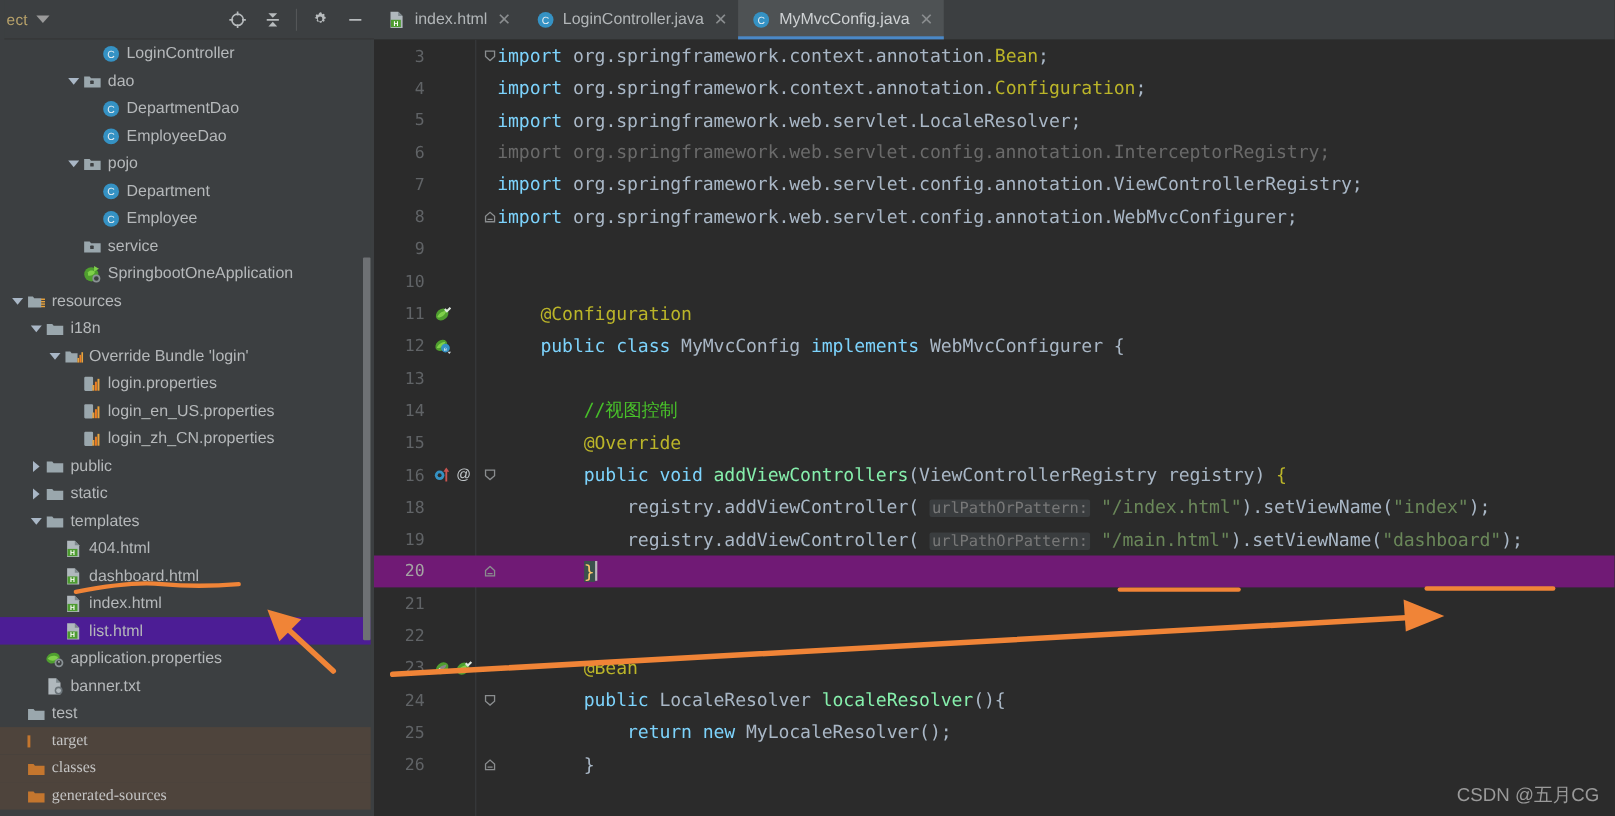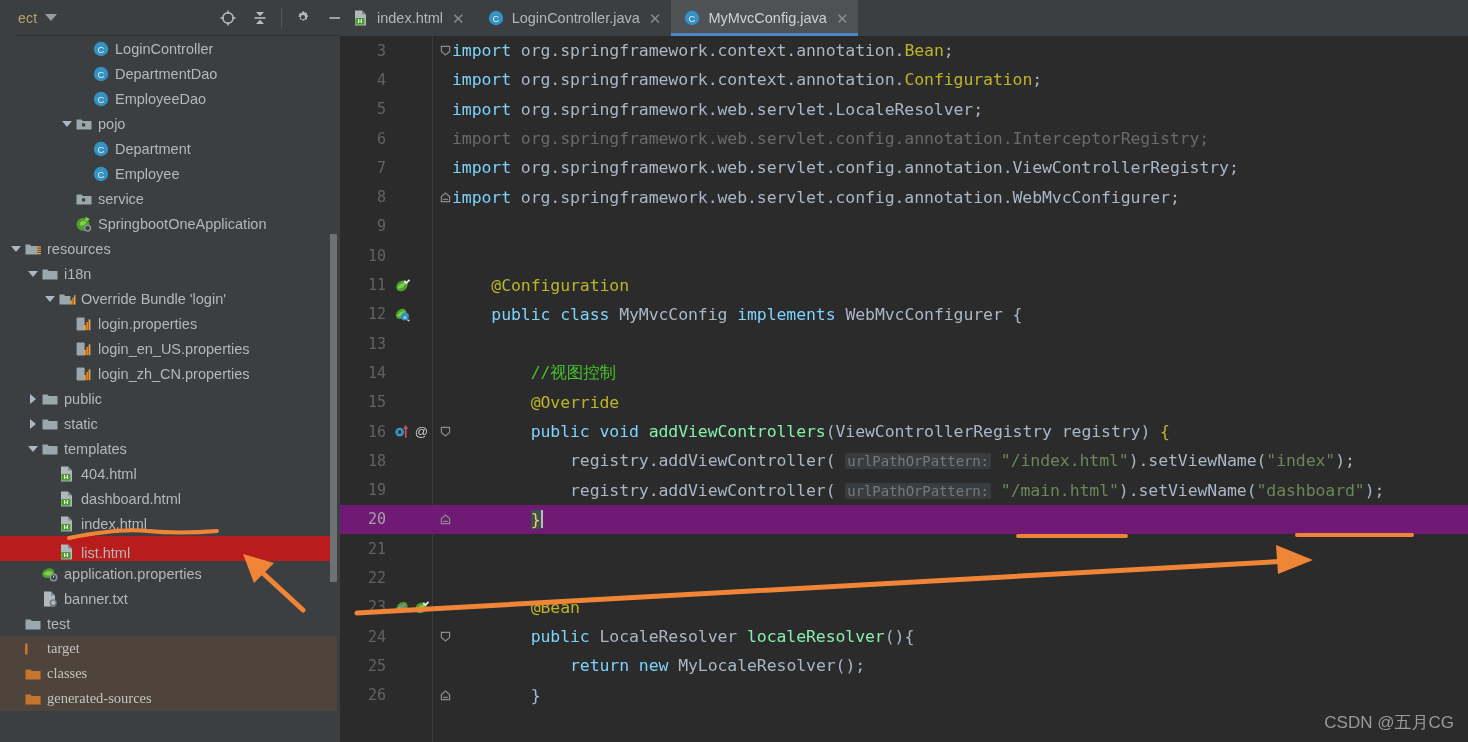--- a/index.html
+++ b/index.html
@@ -6,21 +6,21 @@
   html, body {
     width: 1468px; height: 742px;
     background: #3c3f41;
     font-family: "Liberation Sans", sans-serif;
     overflow: hidden;
   }
   #app { position: relative; width: 1468px; height: 742px; }
 
   
   #toolbar {
-    position: absolute; left: 16px; top: 0; width: 340px; height: 36px;
+    position: absolute; left: 4px; top: 0; width: 340px; height: 36px;
     background: #3c3f41; display: flex; align-items: center;
     border-bottom: 1px solid #323232;
   }
   #project-label {
     color: #b8a26a; font-size: 14px; padding-left: 2px; letter-spacing: .2px;
   }
   .chev-down {
     width: 0; height: 0; margin-left: 8px;
     border-left: 6px solid transparent; border-right: 6px solid transparent;
     border-top: 7px solid #9a9a9a;
@@ -31,21 +31,21 @@
 
   
   #sidebar {
     position: absolute; left: 0; top: 36px; width: 340px; height: 706px;
     background: #3c3f41; overflow: hidden;
   }
   .tree-row {
     position: relative; height: 25px; display: flex; align-items: center;
     white-space: nowrap; font-size: 14.5px; color: #b5b8ba;
   }
-  .tree-row.selected { background: #b91c1c; align-items: flex-end; }
+  .tree-row.selected { background: #4c1d95; }
   .tree-row.excluded { background: #4e443c; }
   .tree-row.excluded .tr-label { color: #c3c3c3; font-family: Liberation Serif, serif; }
   .twisty { width: 16px; height: 16px; flex: 0 0 16px; display: flex; align-items: center; justify-content: center; }
   .twisty.open { }
   .twisty.open::after {
     content: ""; border-left: 5px solid transparent; border-right: 5px solid transparent;
     border-top: 6px solid #a9b7c6;
   }
   .twisty.closed::after {
     content: ""; border-top: 5px solid transparent; border-bottom: 5px solid transparent;
@@ -157,20 +157,30 @@
           <span class="twisty " style="margin-left: 76px;"></span>
           <span class="ico">
             <svg width="18" height="18" viewBox="0 0 18 18">
               <circle cx="9" cy="9" r="7.2" fill="#3592c4"></circle>
               <text x="9" y="12.6" font-size="9.5" font-family="Liberation Sans, sans-serif" fill="#e8eef2" text-anchor="middle">C</text>
             </svg>
           </span>
           <span class="tr-label">LoginController</span>
         </div>
         <div class="tree-row">
+          <span class="twisty open" style="margin-left: 59px;"></span>
+          <span class="ico">
+            <svg width="18" height="18" viewBox="0 0 18 18">
+              <path d="M1.5 4.5h5l1.3 1.6h8.7v8.4H1.5z" fill="#9aa7ad"></path>
+              <rect x="7" y="8.2" width="3.2" height="3.2" rx="0.6" fill="#3c3f41"></rect>
+            </svg>
+          </span>
+          <span class="tr-label">dao</span>
+        </div>
+        <div class="tree-row">
           <span class="twisty " style="margin-left: 76px;"></span>
           <span class="ico">
             <svg width="18" height="18" viewBox="0 0 18 18">
               <circle cx="9" cy="9" r="7.2" fill="#3592c4"></circle>
               <text x="9" y="12.6" font-size="9.5" font-family="Liberation Sans, sans-serif" fill="#e8eef2" text-anchor="middle">C</text>
             </svg>
           </span>
           <span class="tr-label">DepartmentDao</span>
         </div>
         <div class="tree-row">

